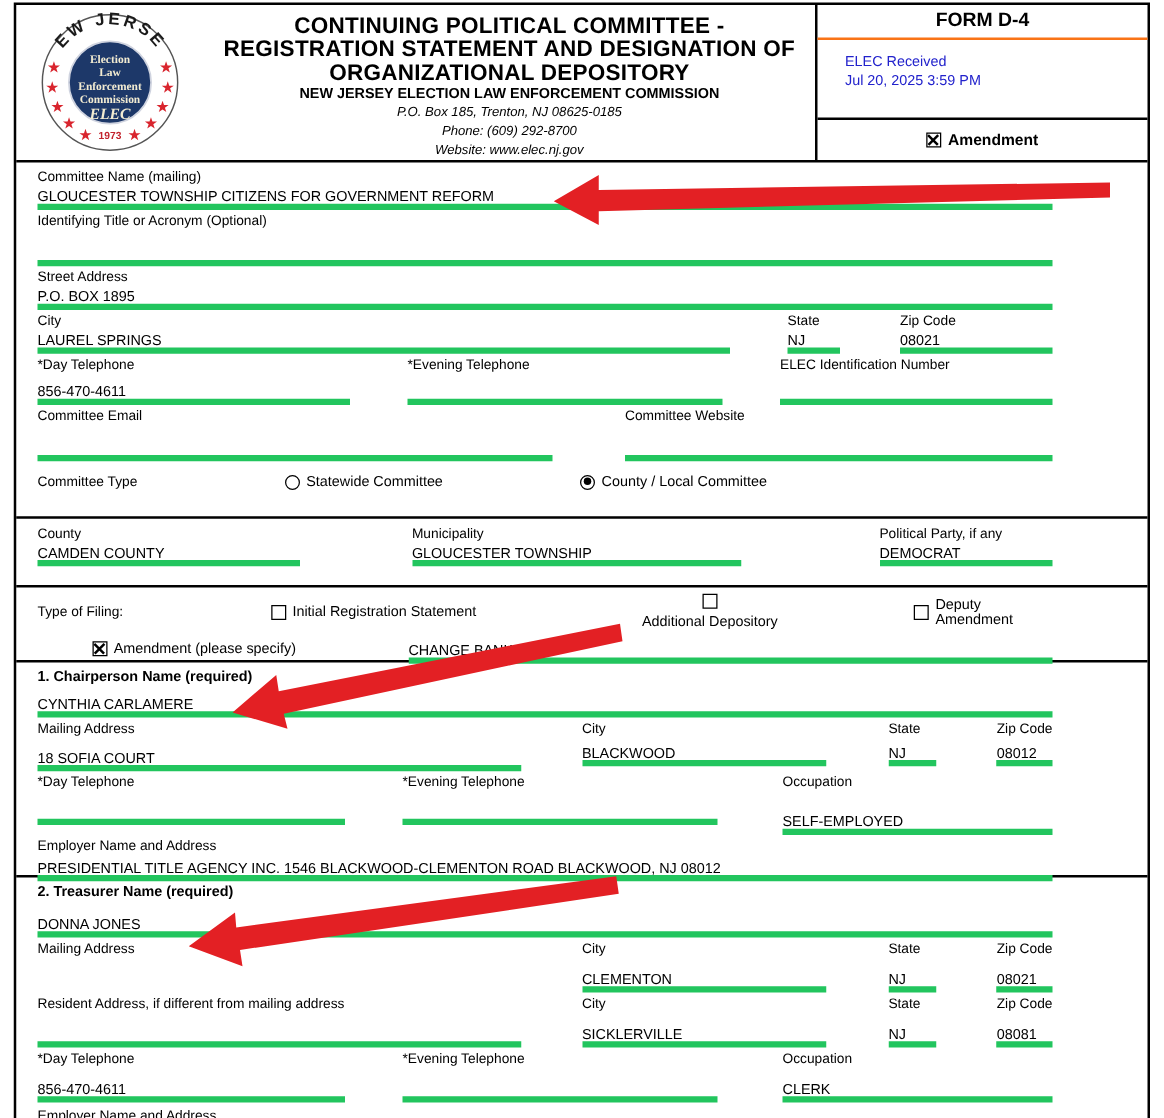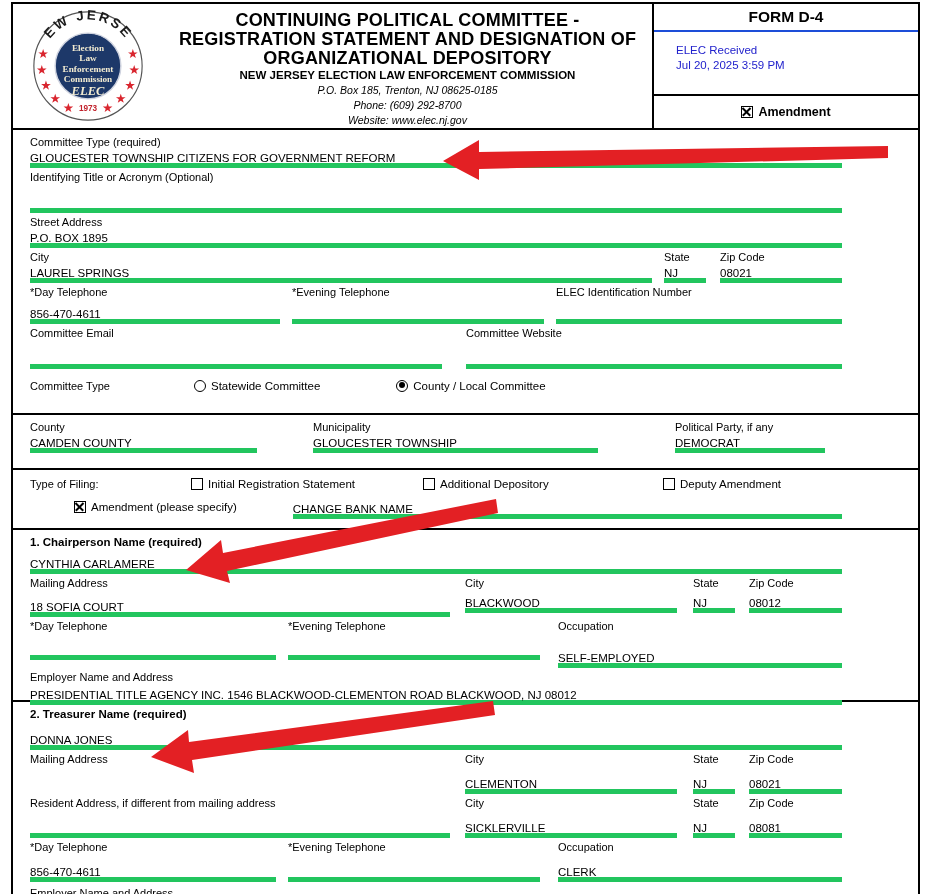--- a/index.html
+++ b/index.html
@@ -9,32 +9,32 @@
 
   
   .hdr { display:flex; height:126px; border-bottom:2px solid #000; }
   .hdr-left { flex:1; display:flex; border-right:2px solid #000; }
   .logo-wrap { width:150px; display:flex; align-items:center; justify-content:center; }
   .titles { flex:1; text-align:center; padding-top:7px; }
   .t-big { font-weight:bold; font-size:18px; line-height:19px; letter-spacing:.2px; }
   .t-sub { font-weight:bold; font-size:11.5px; line-height:15px; }
   .t-it  { font-style:italic; font-size:10.5px; line-height:15px; }
   .hdr-right { width:264px; display:flex; flex-direction:column; }
-  .form-no { height:28px; border-bottom:2px solid #1d4ed8; text-align:center; font-weight:bold; font-size:15.5px; line-height:26px; }
+  .form-no { height:28px; border-bottom:2px solid #f97316; text-align:center; font-weight:bold; font-size:15.5px; line-height:26px; }
   .received { height:64px; border-bottom:2px solid #000; color:#2222cc; font-size:11.5px; line-height:15px; padding:11px 0 0 22px; }
   .amend-cell { flex:1; display:flex; align-items:center; justify-content:center; gap:5px; font-weight:bold; font-size:12.5px; }
 
   
   .sec { border-bottom:2px solid #000; padding:3px 76px 6px 17px; }
   .sec.last { border-bottom:none; }
   .lab { font-size:11px; line-height:15px; padding-top:2px; white-space:nowrap; }
   .lab.b { font-weight:bold; font-size:11.5px; }
   .val { font-size:11.5px; border-bottom:5px solid #22c55e; height:18px; line-height:17px; white-space:nowrap; overflow:visible; }
   .val.tall { height:28px; line-height:27px; }
-  .row { display:flex; }
+  .row { display:flex;gap:34px; }
   .field { display:flex; flex-direction:column; }
 
   .ckb { display:inline-block; width:12px; height:12px; border:1.5px solid #000; position:relative; vertical-align:-2px; flex:none; }
   .ckb.checked::before, .ckb.checked::after { content:""; position:absolute; left:-1px; top:4px; width:11px; height:1.6px; background:#000; }
   .ckb.checked::before { transform:rotate(45deg); }
   .ckb.checked::after  { transform:rotate(-45deg); }
   .radio { display:inline-block; width:12px; height:12px; border:1.5px solid #000; border-radius:50%; position:relative; flex:none; }
   .radio.selected::after { content:""; position:absolute; left:1.5px; top:1.5px; width:6px; height:6px; border-radius:50%; background:#000; }
   .opt { display:flex; align-items:center; gap:5px; font-size:11.5px;padding-left:32px; }
 
@@ -98,21 +98,21 @@
       </div>
       <div class="amend-cell">
         <span class="ckb checked"></span>
         <span>Amendment</span>
       </div>
     </div>
   </div>
 
   <div class="sec" style="height:285px;">
     <div class="field">
-      <div class="lab">Committee Type (required)</div>
+      <div class="lab">Committee Name (mailing)</div>
       <div class="val">GLOUCESTER TOWNSHIP CITIZENS FOR GOVERNMENT REFORM</div>
     </div>
     <div class="field">
       <div class="lab">Identifying Title or Acronym (Optional)</div>
       <div class="val tall"></div>
     </div>
     <div class="field">
       <div class="lab">Street Address</div>
       <div class="val">P.O. BOX 1895</div>
     </div>
@@ -184,21 +184,21 @@
     </div>
   </div>
 
   <div class="sec" style="height:60px;">
     <div class="row" style="margin-top:2px;align-items:center;">
       <div class="lab" style="width:129px;">Type of Filing:</div>
       <div class="opt" style="width:232px;">
         <span class="ckb"></span>
         <span>Initial Registration Statement</span>
       </div>
-      <div class="opt" style="width:240px;">
+      <div class="opt" style="width:240px;flex-direction:column;">
         <span class="ckb"></span>
         <span>Additional Depository</span>
       </div>
       <div class="opt">
         <span class="ckb"></span>
         <span>Deputy Amendment</span>
       </div>
     </div>
     <div class="row" style="margin-top:9px;align-items:flex-end;">
       <div class="opt" style="margin-left:12px;align-self:flex-start;">

